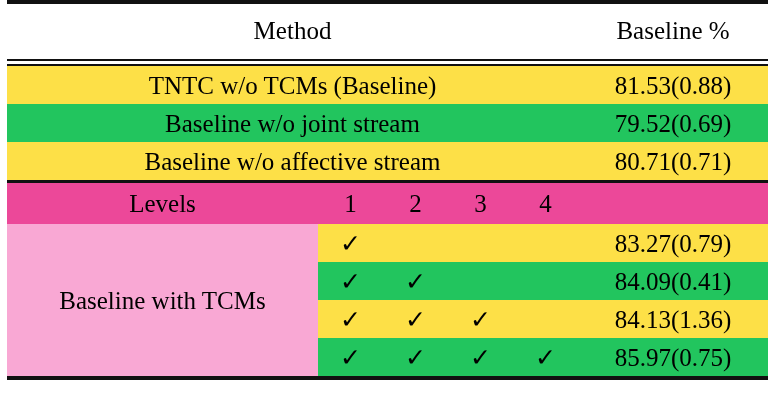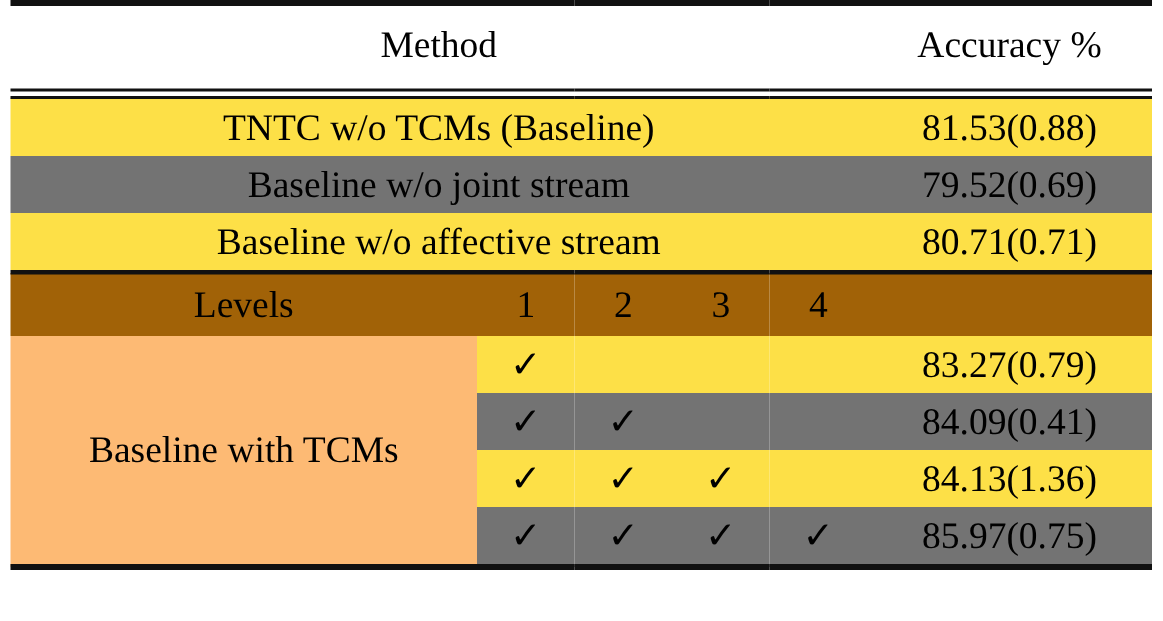--- a/index.html
+++ b/index.html
@@ -74,36 +74,36 @@
     vertical-align: middle;
   }
 
   tr.data-row > td {
     height: 38px;
     text-align: center;
     font-size: 25px;
   }
 
   .shade-gray { background: #fde047; }
-  .shade-white { background: #737373; margin-top: 39px; }
+  .shade-white { background: #22c55e; margin-top: 39px; }
 
   .method-cell { text-align: center; }
   .acc-cell { text-align: center; }
 
   
   tr.levels-row > td {
     height: 41px;
     text-align: center;
-    background: #a16207;
+    background: #ec4899;
     font-size: 25px;
   }
 
   
   td.tcm-label {
-    background: #fdba74;
+    background: #f9a8d4;
     text-align: center;
     vertical-align: middle;
     font-size: 25px;
     margin-left: 36px;
   }
 
   .check {
     font-size: 25px;
     line-height: 1;
     display: inline-block;
@@ -123,21 +123,21 @@
       <col style="width:65px">
       <col style="width:65px">
       <col style="width:190px">
     </colgroup>
     <tbody id="table-body">
         <tr class="rule-top">
           <td colspan="6"></td>
         </tr>
         <tr class="header-row">
           <th colspan="5" class="method-cell">Method</th>
-          <th class="acc-cell">Accuracy %</th>
+          <th class="acc-cell">Baseline %</th>
         </tr>
         <tr class="rule-double-a">
           <td colspan="6"></td>
         </tr>
         <tr class="rule-double-b">
           <td colspan="6"></td>
         </tr>
         <tr class="data-row">
           <td colspan="5" class="method-cell shade-gray">TNTC w/o TCMs (Baseline)</td>
           <td class="acc-cell shade-gray">81.53(0.88)</td>

